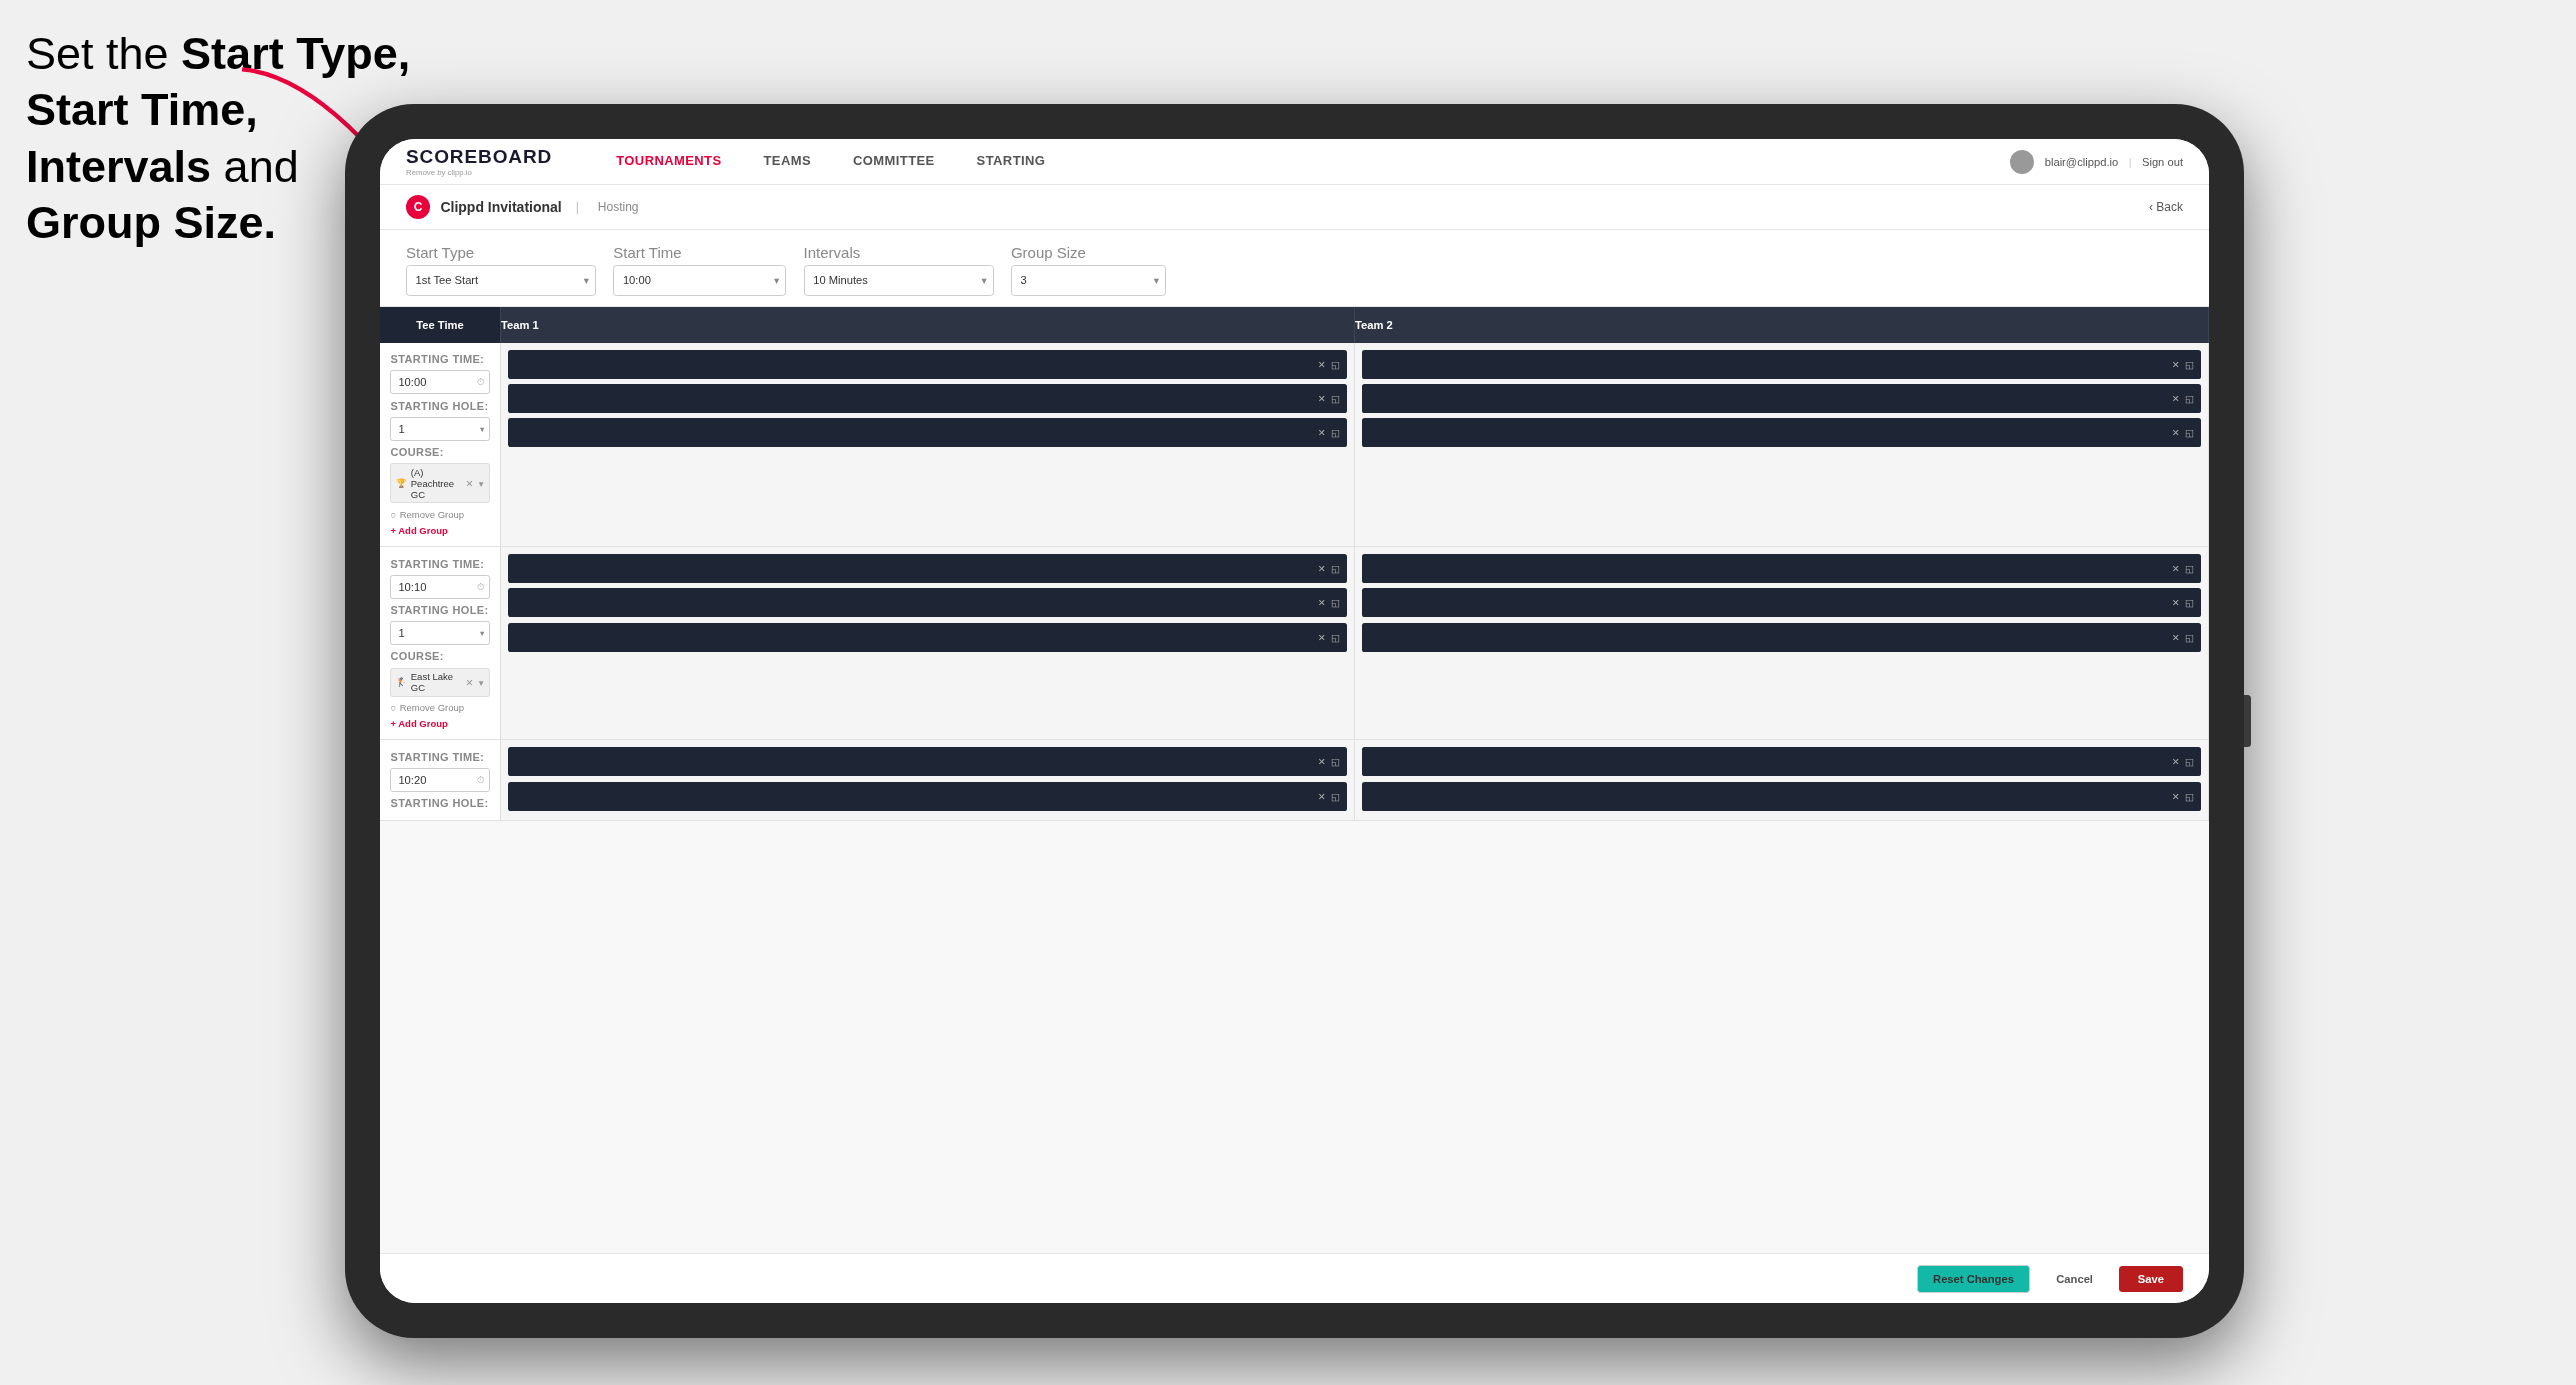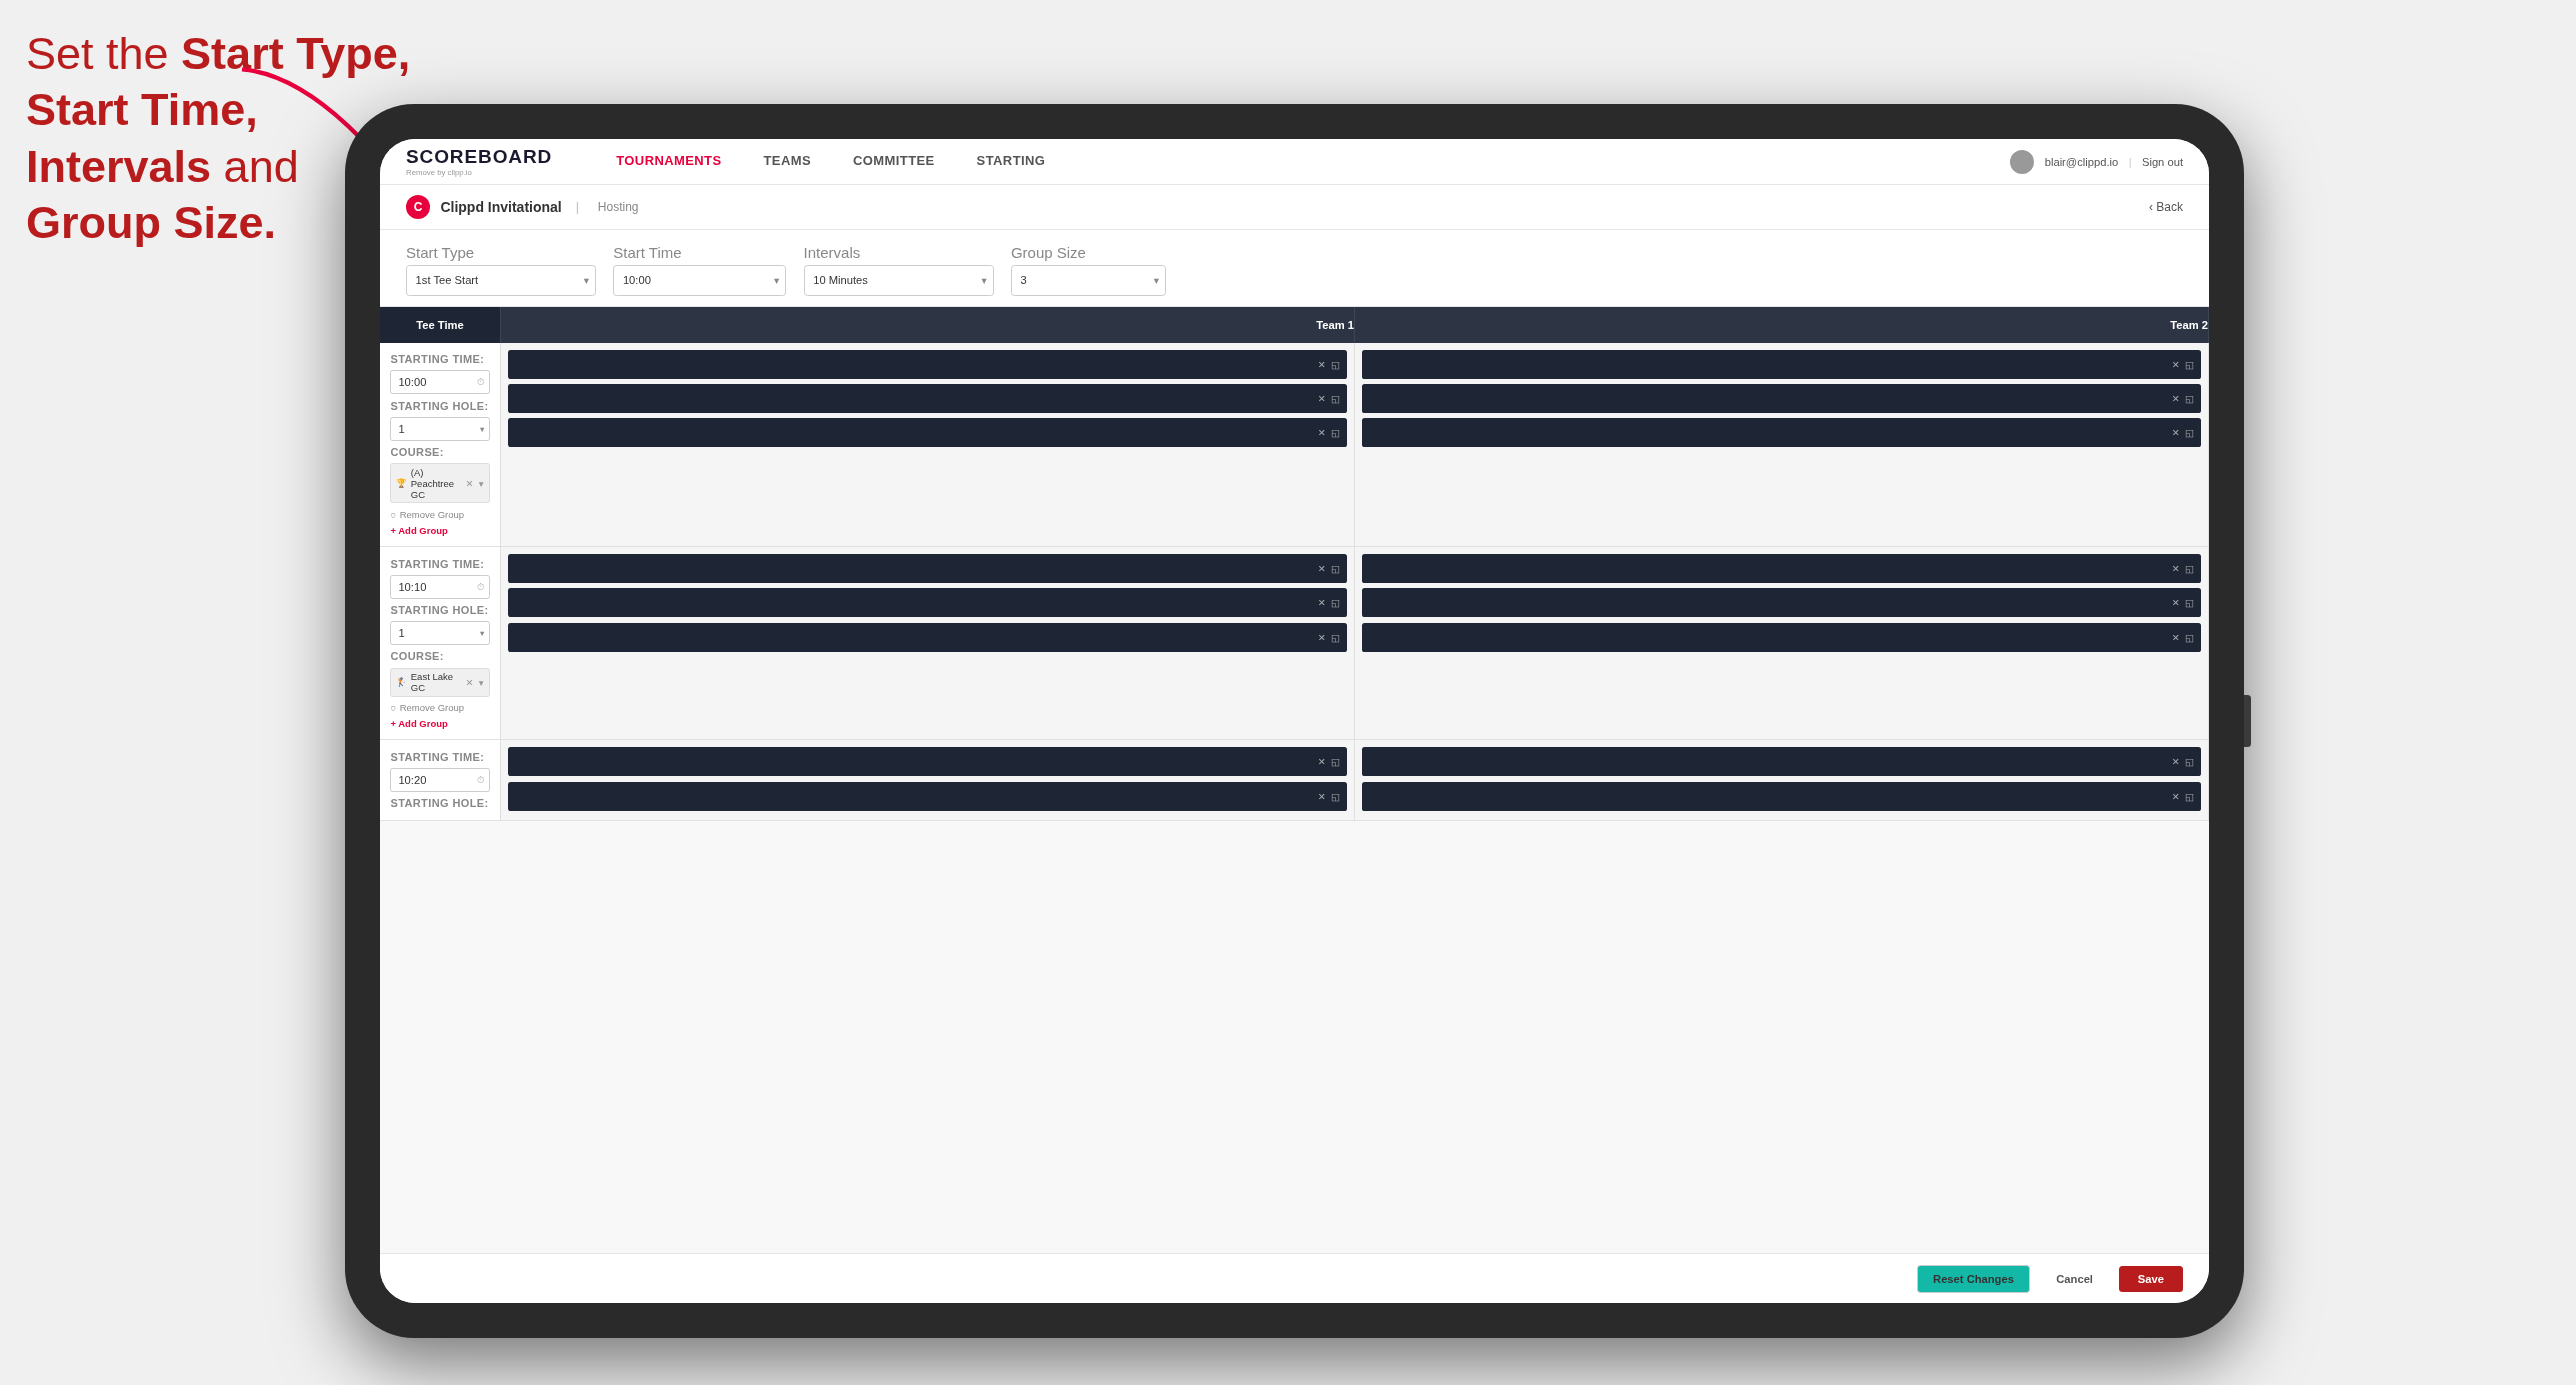--- a/index.html
+++ b/index.html
@@ -12,21 +12,21 @@
       overflow: hidden;
     }
 
     
     .instruction-text {
       position: absolute;
       top: 26px;
       left: 26px;
       font-size: 45px;
       line-height: 1.25;
-      color: #b91c1c;
+      color: #000000;
       max-width: 397px;
     }
     .instruction-text span.bold { font-weight: 900; }
 
     
     .tablet-frame {
       position: absolute;
       top: 104px;
       left: 345px;
       width: 1899px;
@@ -236,21 +236,21 @@
       font-size: 11.2px;
       font-weight: 600;
       height: 36px;
       position: sticky;
       top: 0;
       z-index: 10;
     }
     .table-header-cell {
       display: flex;
       align-items: center;
-      justify-content: flex-end;
+      justify-content: flex-start;
       border-right: 0.9px solid #3d4555;
     }
     .table-header-cell:first-child {
       justify-content: center;
       background: #1e2535;
     }
 
     
     .group-row {
       display: grid;

